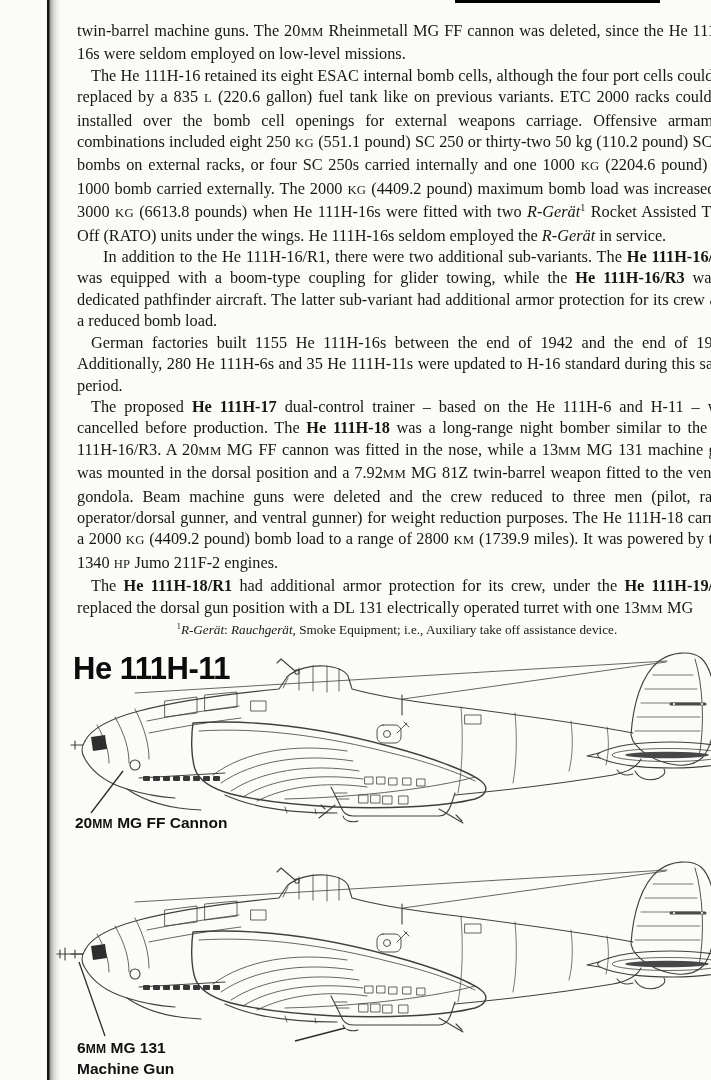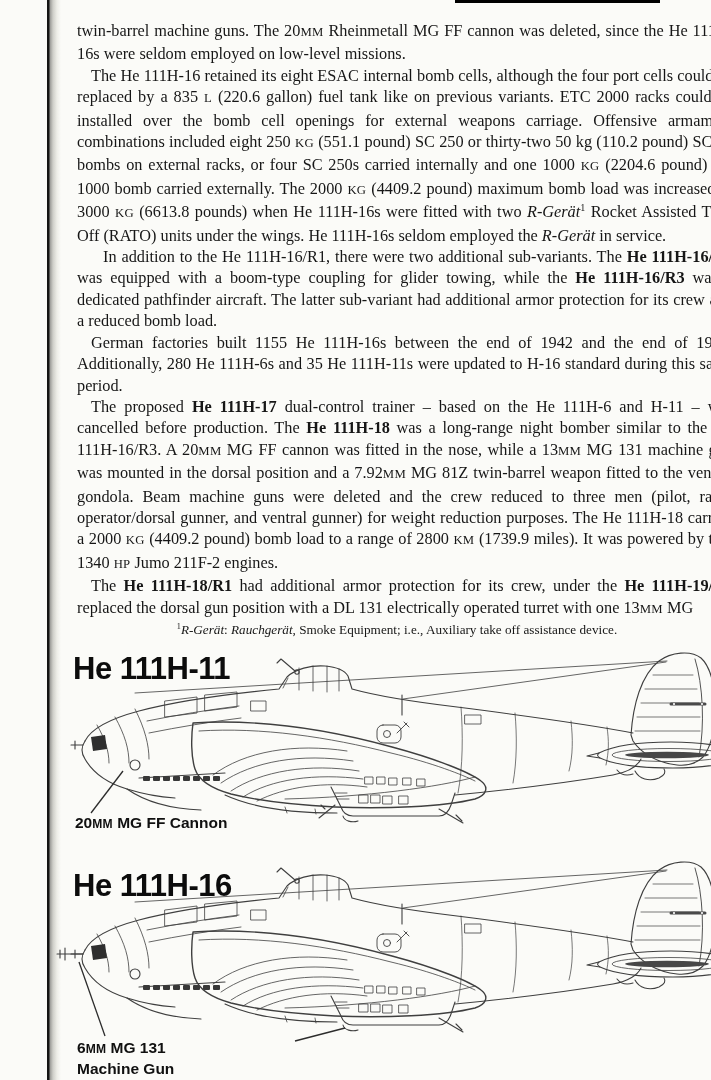--- a/index.html
+++ b/index.html
@@ -176,21 +176,20 @@
 
         <path d="M76 122 L44 164" stroke="#2c2c2c" stroke-width="1.3"></path>
       </g>
     </svg>
     <p class="fig-label label-0">
       <span class="lbl-line"><span>20</span><span class="sc">MM</span><span> MG FF Cannon</span></span>
     </p>
   </div>
 
   <div class="figure" id="fig2">
-    <h2 class="fig-title">He 111H-16</h2>
     <svg class="plane" width="711" height="232" viewBox="0 0 711 232">
       <g transform="translate(0,10)">
         <use href="#airframe"></use>
 
         <path d="M36 96 L10 96 M18 90 L18 102 M13 92 L13 100" stroke="#3f3f3f" fill="none" stroke-width="1.1" stroke-linecap="round"></path>
 
         <path d="M32 104 L58 178" stroke="#2c2c2c" stroke-width="1.3"></path>
         <path d="M298 170 L248 183" stroke="#2c2c2c" stroke-width="1.3"></path>
       </g>
     </svg>

